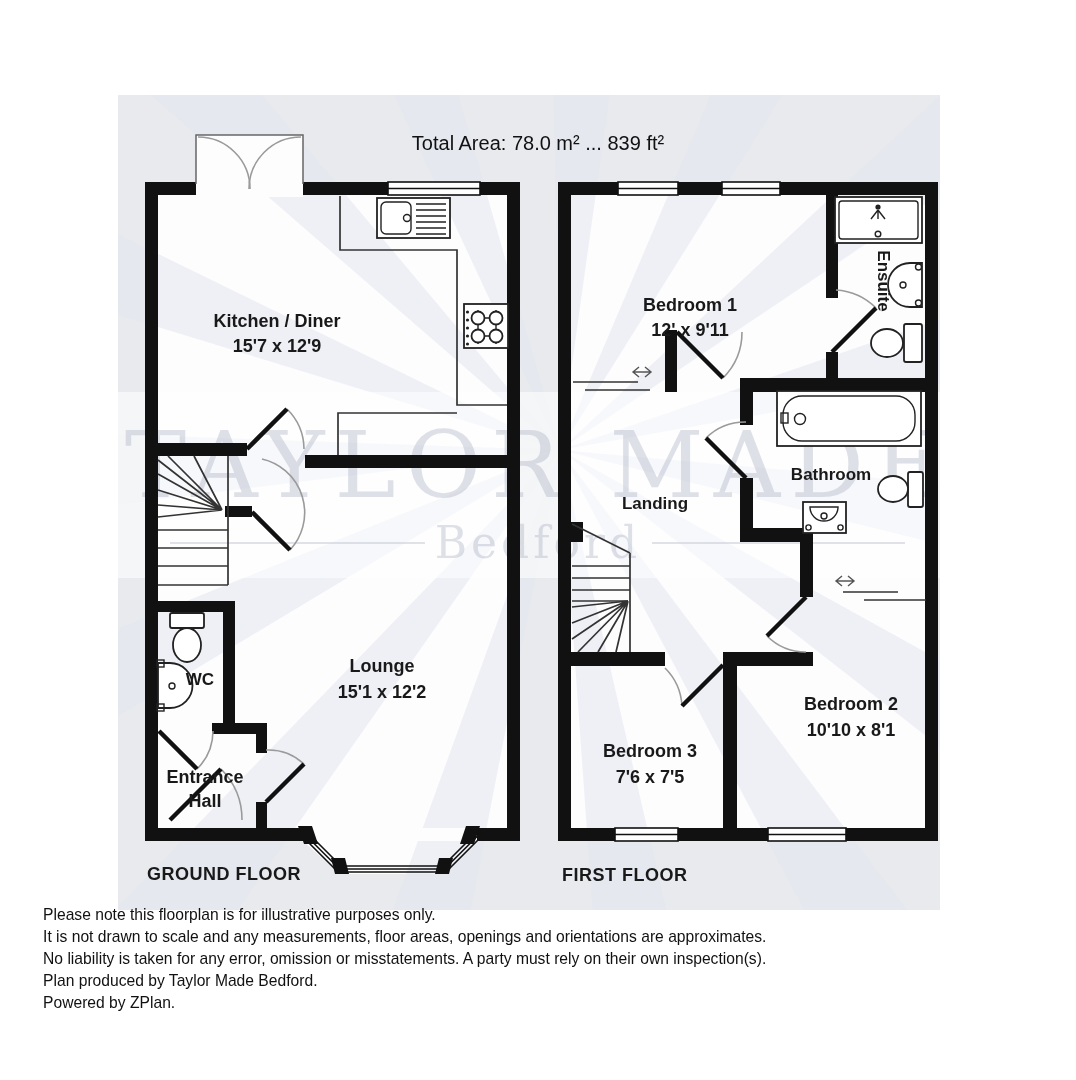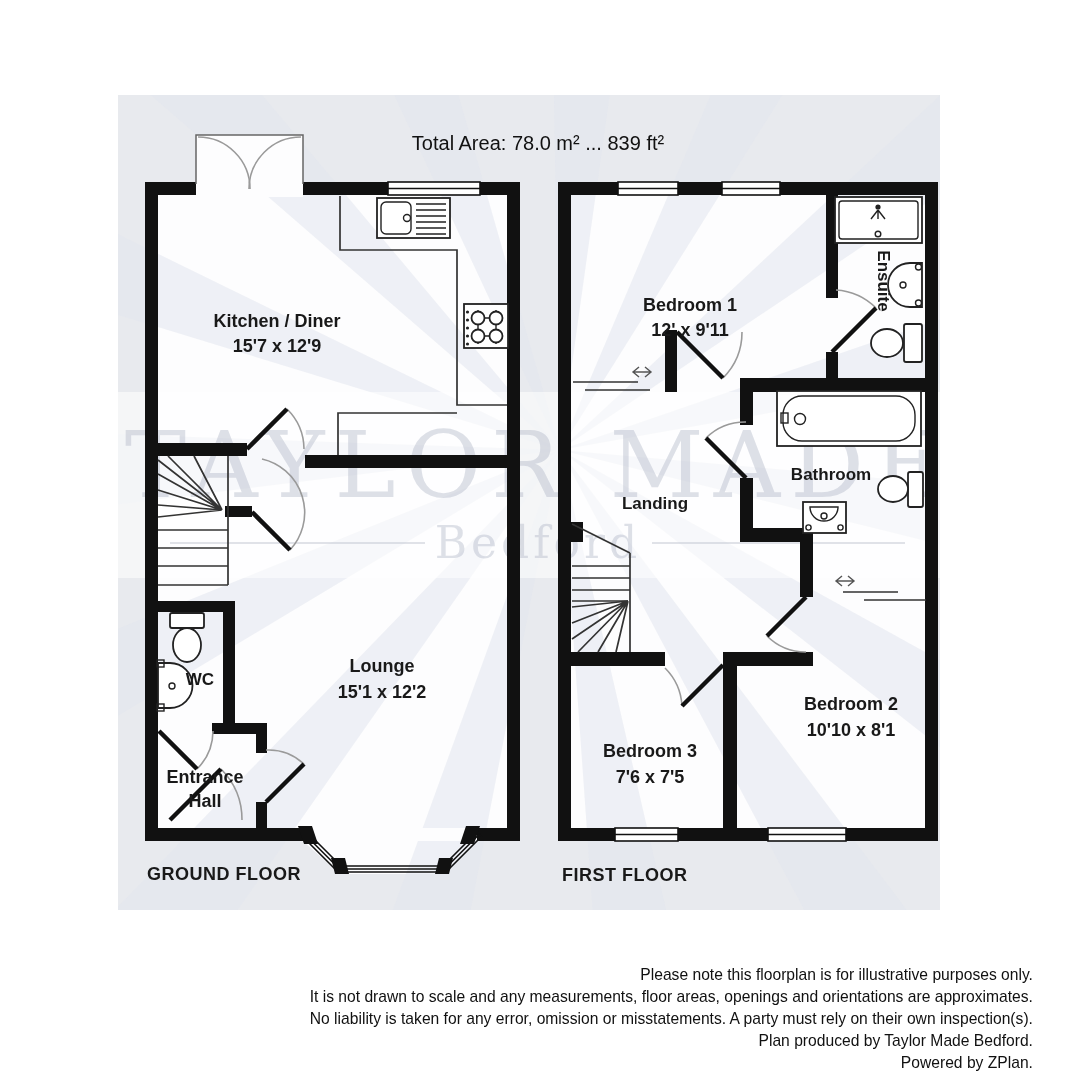--- a/index.html
+++ b/index.html
@@ -13,21 +13,21 @@
   .wm-big{font-family:"DejaVu Serif","Liberation Serif",serif;font-size:92px;letter-spacing:10px;fill:#aab1c2;opacity:.38;text-anchor:middle;}
   .wm-small{font-family:"DejaVu Serif","Liberation Serif",serif;font-size:44px;letter-spacing:4px;fill:#aab1c2;opacity:.38;text-anchor:middle;}
   .wall{fill:#111;}
   .fix{fill:#fff;stroke:#222;stroke-width:1.8;}
   .fix2{fill:none;stroke:#222;stroke-width:1.4;}
   .thin{fill:none;stroke:#333;stroke-width:1.7;}
   .leaf{fill:none;stroke:#111;stroke-width:4.5;}
   .arc{fill:none;stroke:#9a9a9a;stroke-width:1.6;}
   .winline{fill:none;stroke:#111;stroke-width:1.6;}
   .ray{fill:#e2e5ee;opacity:.55;}
-  #footer{position:absolute;left:0;top:964px;width:1076px;text-align:right;color:#111;}
+  #footer{position:absolute;left:0;top:904px;width:1076px;text-align:left;color:#111;}
   #footer div{font-size:17px;line-height:22px;transform:scaleX(.92);transform-origin:center;white-space:nowrap;}
 </style>
 </head>
 <body>
 
 <div id="stage">
 
 <svg id="plan-svg" width="1076" height="1080" viewBox="0 0 1076 1080">
 
   <defs>

